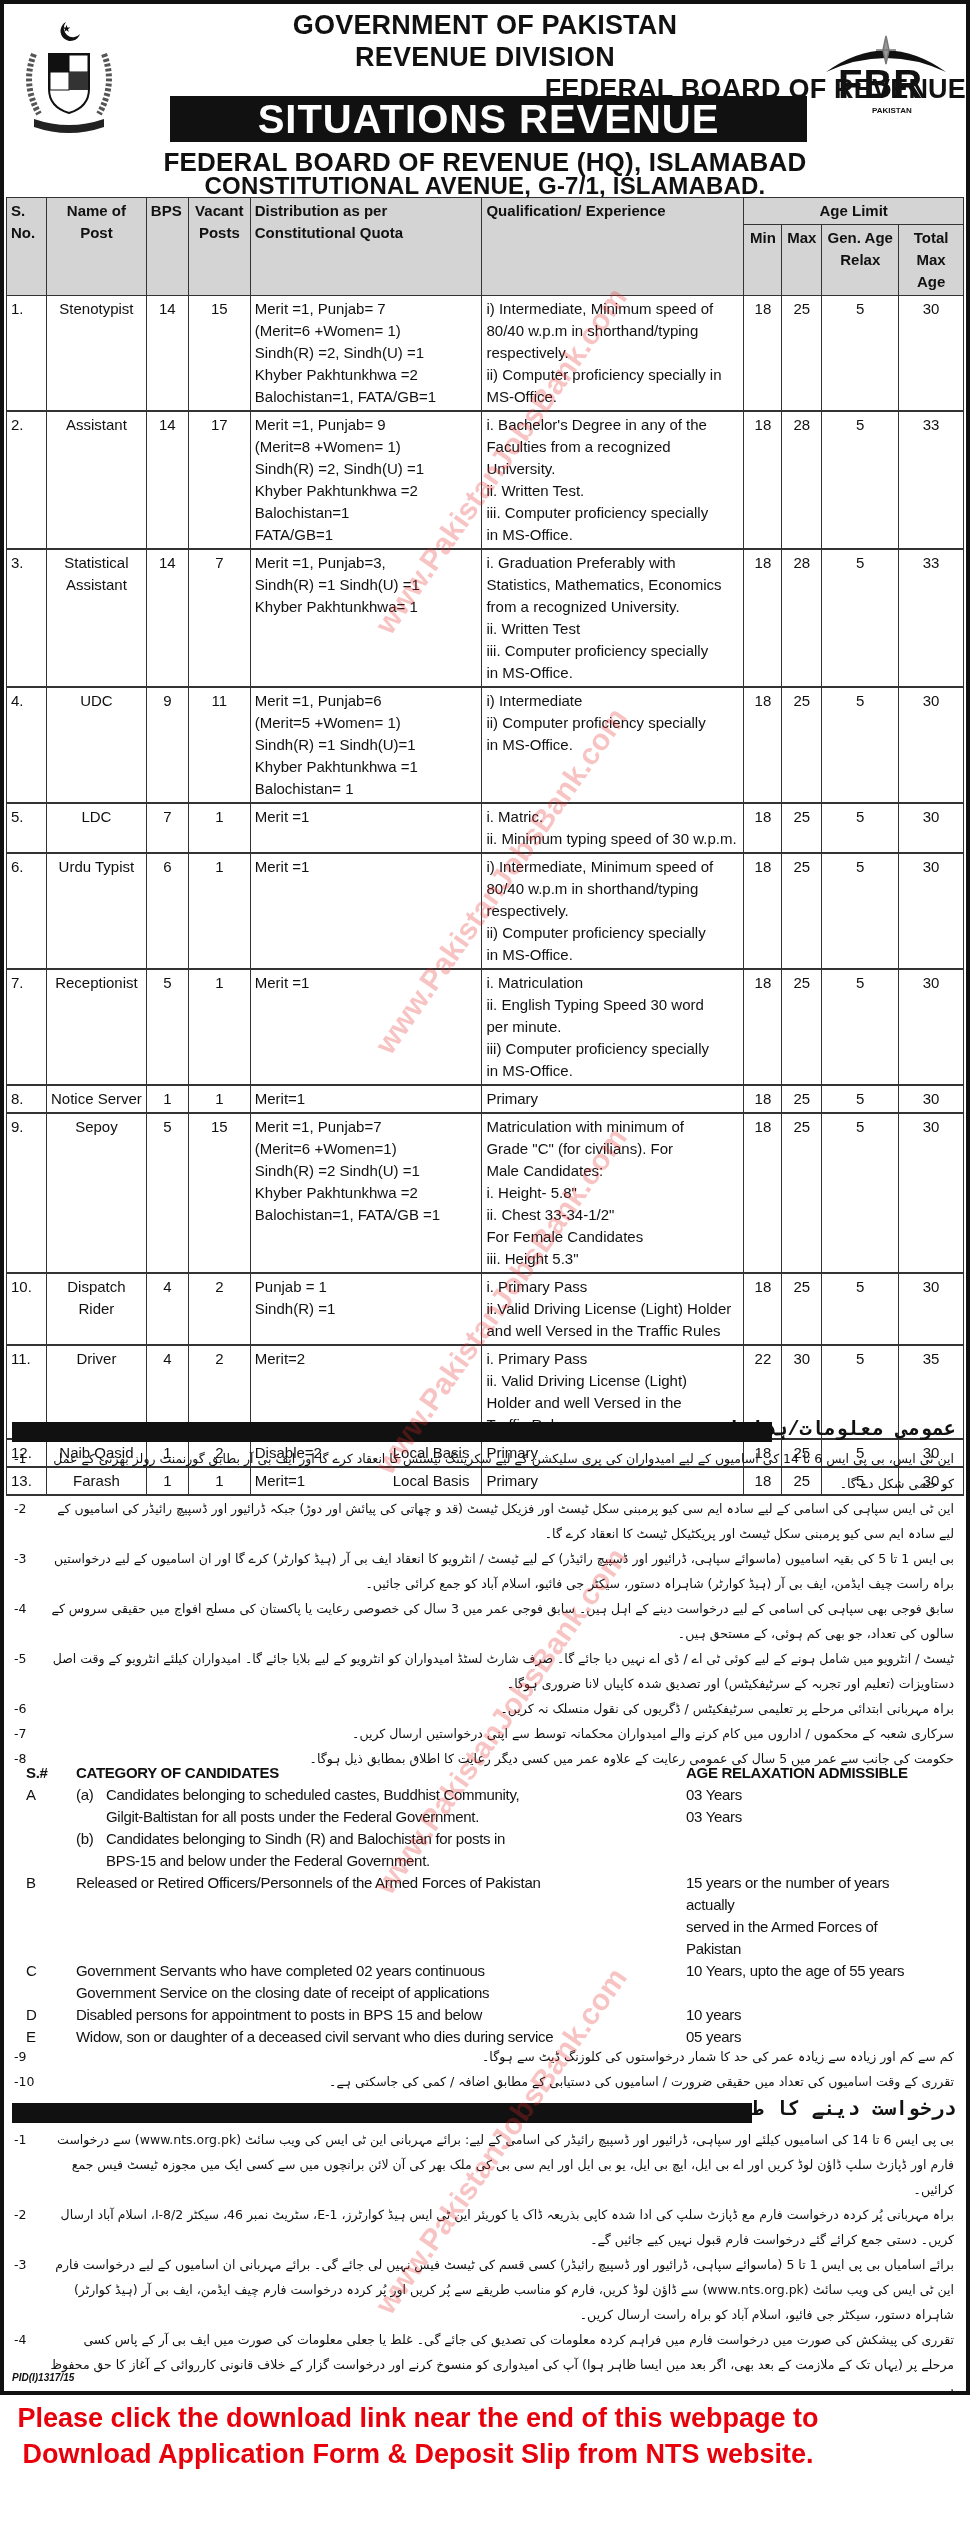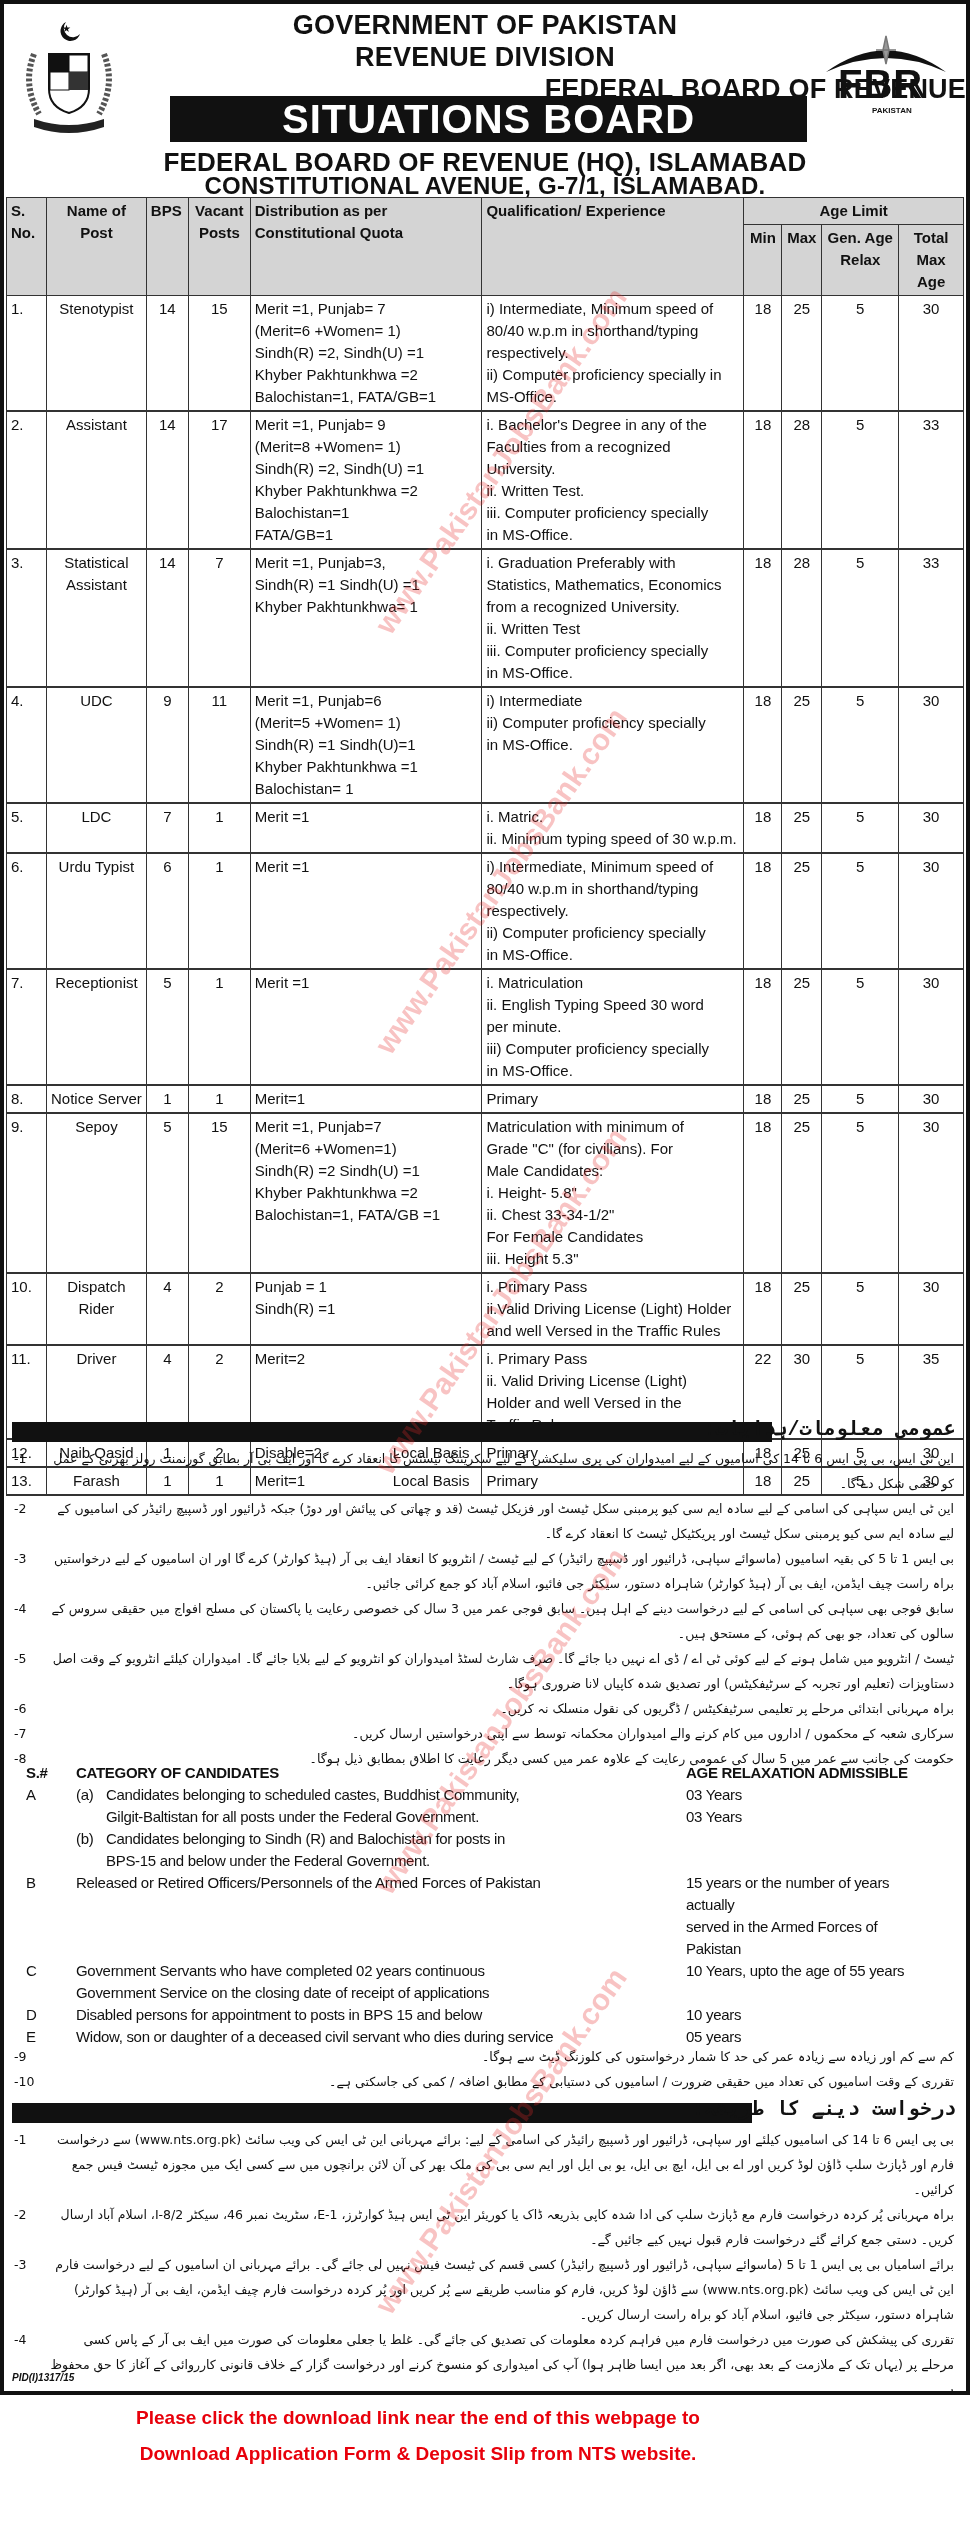--- a/index.html
+++ b/index.html
@@ -34,21 +34,21 @@
 
   .cat { position: absolute; left: 22px; width: 900px; font-size: 15px; line-height: 22px; font-family: "Liberation Sans", sans-serif; letter-spacing: -0.3px; }
   .cat .row { display: flex; }
   .cat .sn { width: 50px; }
   .cat .desc { width: 610px; }
   .cat .rel { flex: 1; }
   .cat .hd { font-weight: bold; }
   .cat .sub { width: 30px; display: inline-block; }
 
   .pid { position: absolute; left: 8px; bottom: 8px; font-size: 10px; font-style: italic; font-weight: bold; }
-  .footer { position: absolute; left: 0; top: 2400px; width: 836px; text-align: center; color: #e8000b; font-weight: bold; font-size: 19px; line-height: 36px; }
+  .footer { position: absolute; left: 0; top: 2400px; width: 836px; text-align: center; color: #e8000b; font-weight: bold; font-size: 27px; line-height: 36px; }
   .wm { position: absolute; color: rgba(230,40,40,0.28); font-size: 30px; font-weight: bold; transform: rotate(-55deg); pointer-events: none; white-space: nowrap; }
 </style>
 </head>
 <body>
 
 <div class="ad">
 
   <div class="hdr">
     <svg class="emblem" viewBox="0 0 110 125">
       <path d="M52 8 a10 10 0 1 0 14 12 a8 8 0 1 1 -14 -12z" fill="#111"></path>
@@ -57,21 +57,21 @@
       <path d="M35 40 h40 v35 q0 18 -20 24 q-20 -6 -20 -24z" fill="#fff" stroke="#111" stroke-width="2"></path>
       <rect x="36" y="41" width="19" height="17" fill="#111"></rect>
       <rect x="55" y="41" width="19" height="17" fill="#fff" stroke="#111"></rect>
       <rect x="36" y="58" width="19" height="18" fill="#fff" stroke="#111"></rect>
       <rect x="55" y="58" width="19" height="18" fill="#333"></rect>
       <path d="M20 105 q35 12 70 0 v8 q-35 12 -70 0z" fill="#222"></path>
     </svg>
     <div class="h-line h1">GOVERNMENT OF PAKISTAN</div>
     <div class="h-line h2">REVENUE DIVISION</div>
     <div class="h-line h3">FEDERAL BOARD OF REVENUE</div>
-    <div class="sv">SITUATIONS BOARD</div>
+    <div class="sv">SITUATIONS REVENUE</div>
     <div class="h-line h4">FEDERAL BOARD OF REVENUE (HQ), ISLAMABAD</div>
     <div class="h-line h5">CONSTITUTIONAL AVENUE, G-7/1, ISLAMABAD.</div>
     <div class="fbr">
       <svg width="140" height="80" viewBox="0 0 140 80">
         <path d="M10 38 Q70 -5 130 38 Q70 10 10 38z" fill="#111"></path>
         <path d="M70 2 L73 16 L70 30 L67 16z M60 16 L80 16" stroke="#777" stroke-width="1.5" fill="#999"></path>
       </svg>
       <div style="position:absolute;left:22px;top:28px;font-size:40px;font-weight:bold;letter-spacing:1px;">FBR</div>
       <div style="position:absolute;left:56px;top:72px;font-size:8px;font-weight:bold;">PAKISTAN</div>
     </div>

